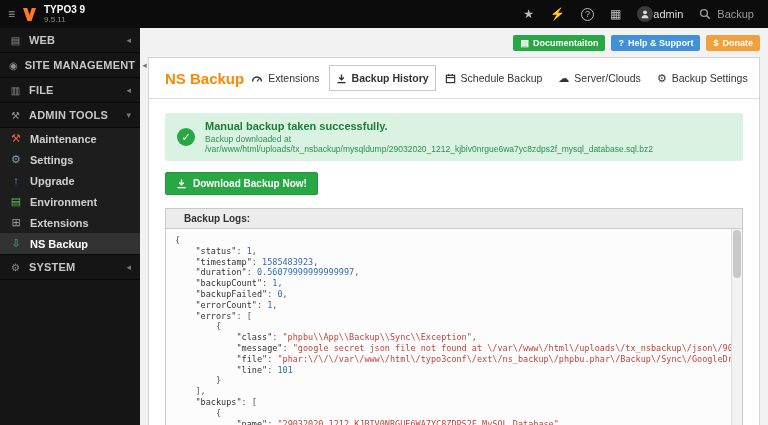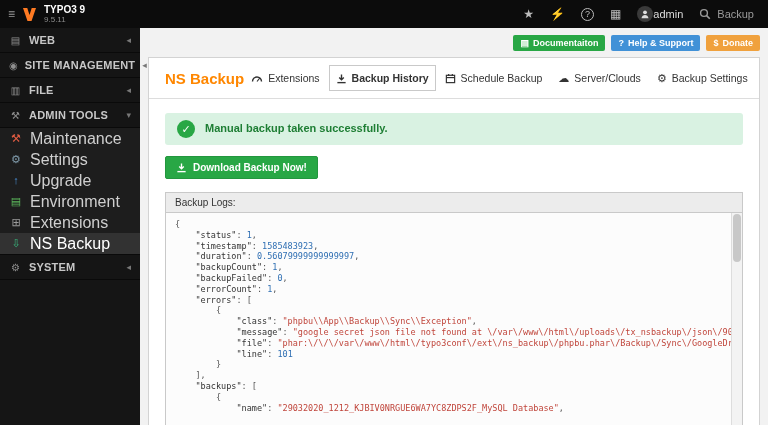--- a/index.html
+++ b/index.html
@@ -24,21 +24,21 @@
   
   .sidebar{position:absolute;top:28px;left:0;bottom:0;width:140px;background:#151515;z-index:9;}
   .side-section{height:24px;display:flex;align-items:center;gap:7px;padding:0 9px;border-bottom:1px solid #0a0a0a;cursor:pointer;}
   .ss-icon{color:#8f8f8f;font-size:10px;width:13px;text-align:center;}
   .ss-label{color:#c7c7c7;font-size:11px;font-weight:bold;letter-spacing:.2px;flex:1;white-space:nowrap;}
   .ss-chev{color:#777;font-size:9px;}
   .side-sub{background:#1d1d1d;border-bottom:1px solid #0a0a0a;}
   .sub-item{height:21px;display:flex;align-items:center;gap:7px;padding:0 9px;cursor:pointer;}
   .sub-item.active{background:#323232;}
   .si-icon{width:14px;text-align:center;font-size:11px;line-height:1;}
-  .si-label{color:#cfcfcf;font-size:16px;white-space:nowrap;}
+  .si-label{color:#cfcfcf;font-size:11px;white-space:nowrap;font-weight:bold;}
   .sub-item.active .si-label{color:#fff;}
 
   
   .content{position:absolute;left:140px;top:28px;right:0;bottom:0;background:#f2f2f2;overflow:hidden;}
   .actions-row{display:flex;justify-content:flex-end;gap:6px;padding:7px 8px 0 0;}
   .btn-sm{display:inline-flex;align-items:center;gap:4px;font-size:9px;font-weight:bold;color:#fff;
           padding:3px 7px;border-radius:2px;border:none;cursor:pointer;font-family:inherit;}
   .btn-doc{background:#28a745;}
   .btn-help{background:#4191d7;}
   .btn-donate{background:#f0a13d;}
@@ -58,21 +58,21 @@
   .check-circle{width:18px;height:18px;border-radius:50%;background:#28a745;color:#fff;font-size:11px;
                 display:flex;align-items:center;justify-content:center;flex:0 0 auto;}
   .alert-title{color:#1e7e34;font-size:11px;font-weight:bold;margin-bottom:2px;}
   .alert-detail{color:#2f9150;font-size:8.5px;}
 
   .btn-download{margin-top:11px;display:inline-flex;align-items:center;gap:6px;background:#28a745;color:#fff;
                 font-size:10px;font-weight:bold;padding:5px 10px;border:1px solid #23963e;border-radius:2px;
                 cursor:pointer;font-family:inherit;}
 
   .logs-panel{margin-top:13px;border:1px solid #c9c9c9;}
-  .logs-header{background:#ececec;border-bottom:1px solid #c9c9c9;padding:4px 9px;font-size:10px;font-weight:normal;color:#333;}
+  .logs-header{background:#ececec;border-bottom:1px solid #c9c9c9;padding:4px 18px;font-size:10px;font-weight:bold;color:#333;}
   .logs-body{position:relative;background:#fcfcfc;height:206px;overflow:hidden;padding:6px 20px 0 9px;box-sizing:content-box;}
   .log-line{font-family:"DejaVu Sans Mono",monospace;font-size:8.5px;line-height:10.8px;white-space:pre;color:#444;}
   .tok-k{color:#333;}
   .tok-n{color:#2f6fb3;}
   .tok-s{color:#c0463c;}
   .tok-p{color:#555;}
   .logs-scrollbar{position:absolute;top:0;right:0;bottom:0;width:10px;background:#f3f3f3;border-left:1px solid #ddd;}
   .logs-thumb{position:absolute;top:1px;left:1px;right:1px;height:48px;background:#c8c8c8;border-radius:4px;cursor:pointer;}
 </style>
 </head>
@@ -222,20 +222,21 @@
             <span>Backup Settings</span>
           </button>
         </div>
       </div>
 
       <div class="card-body">
         <div class="alert-success">
           <span class="check-circle">✓</span>
           <div>
             <div class="alert-title">Manual backup taken successfully.</div>
+            <div class="alert-detail">Backup downloaded at /var/www/html/uploads/tx_nsbackup/mysqldump/29032020_1212_kjbiv0nrgue6wa7yc8zdps2f_mysql_database.sql.bz2</div>
           </div>
         </div>
 
         <button class="btn-download">
           <svg width="11" height="11" viewBox="0 0 12 12">
             <path d="M6 1.5v5.5M3.5 4.8L6 7.3l2.5-2.5" fill="none" stroke="#fff" stroke-width="1.5"></path>
             <path d="M1.5 10.5h9" stroke="#fff" stroke-width="1.5"></path>
           </svg>
           <span>Download Backup Now!</span>
         </button>

